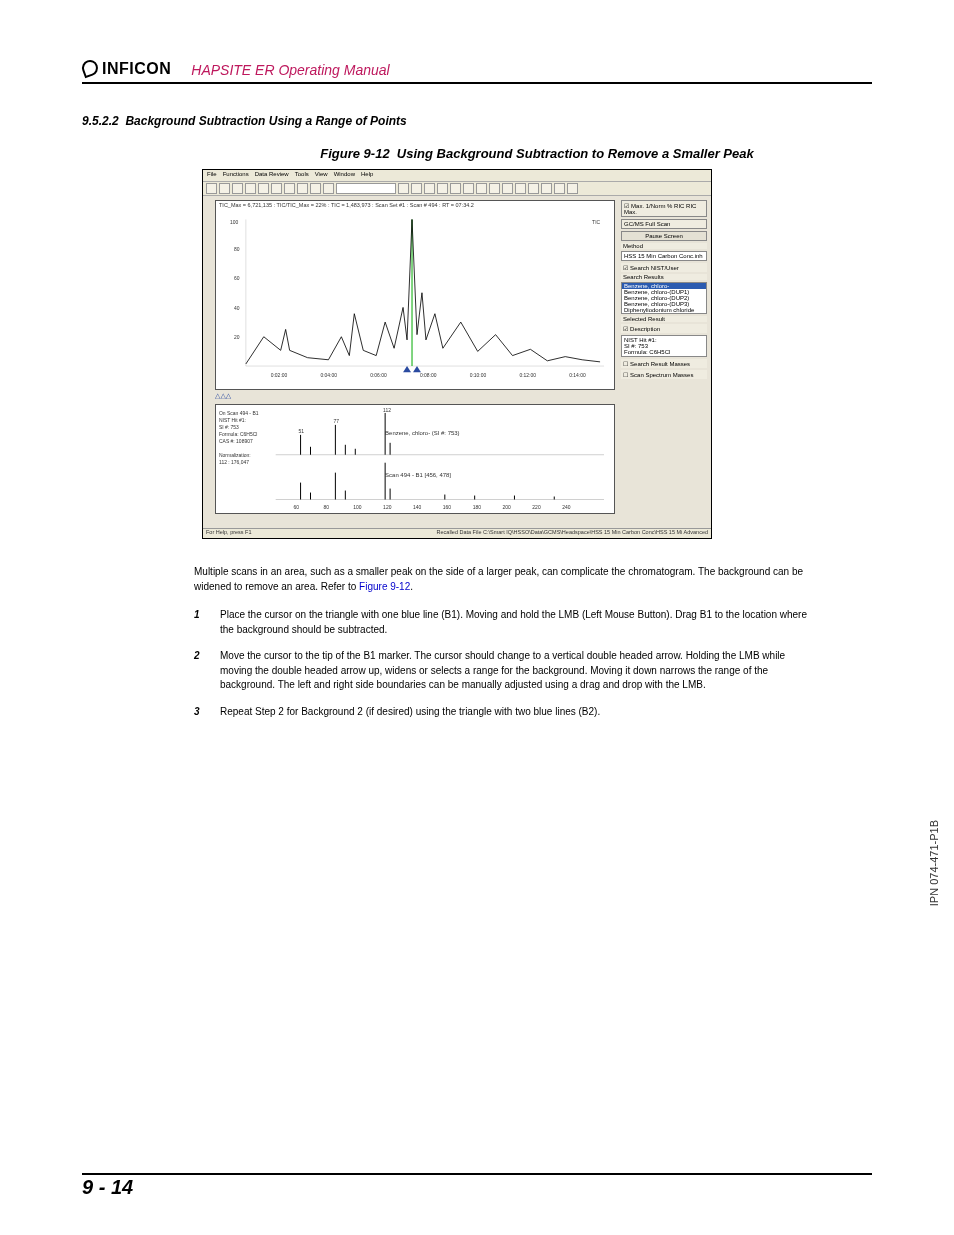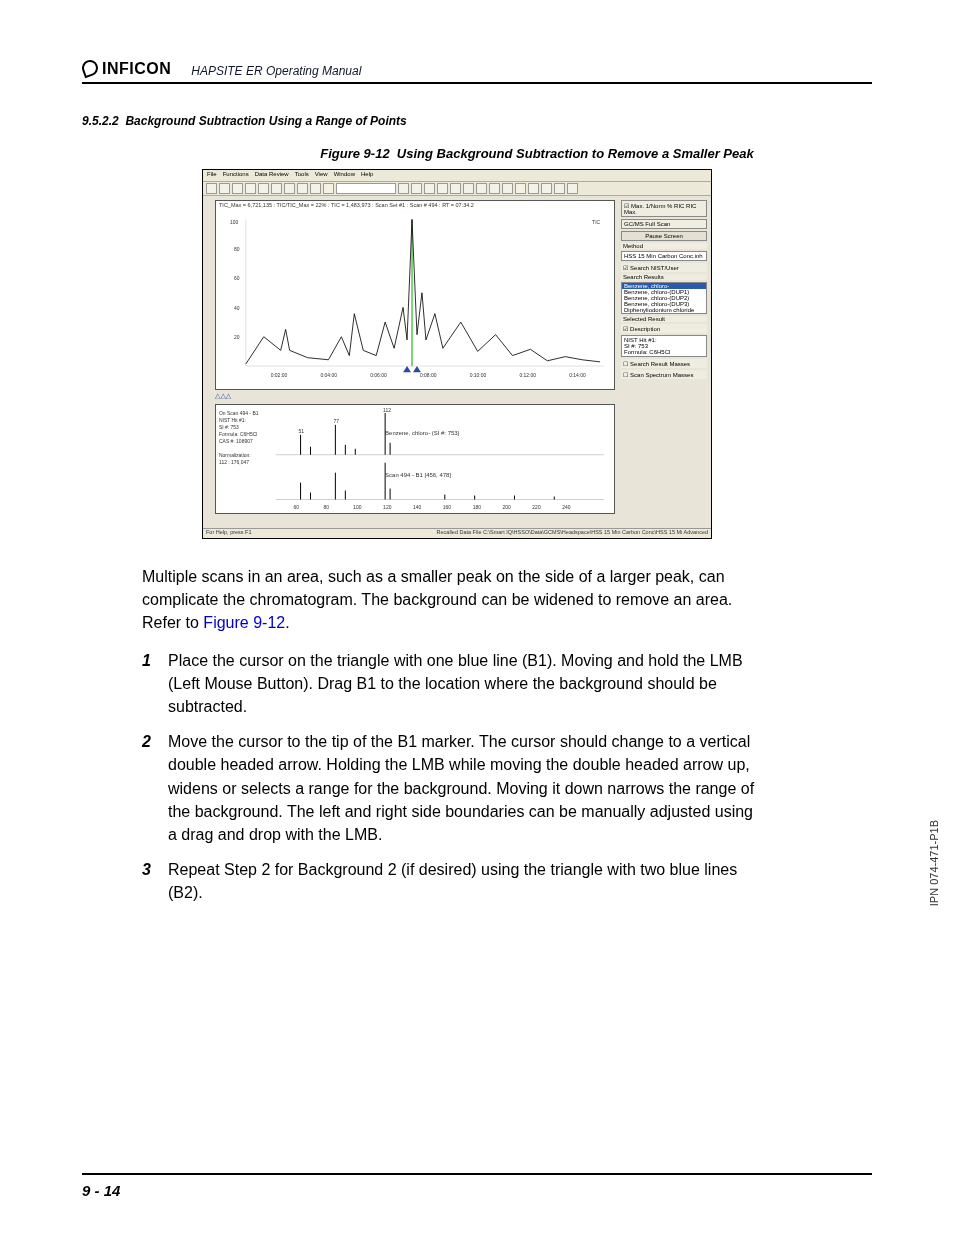--- a/index.html
+++ b/index.html
@@ -36,22 +36,22 @@
     width:16px; height:16px;
     border: 2px solid #000;
     border-radius: 50% 50% 50% 0;
     transform: rotate(-20deg);
     margin-right:4px;
     position:relative;
   }
   .manual-title {
     margin-left: 20px;
     font-style: italic;
-    font-size: 12px;
-    color:#0f172a;
+    font-size: 14px;
+    color:#be185d;
   }
   .section-heading {
     font-size: 12px;
     font-weight: bold;
     font-style: italic;
     margin-bottom: 18px;
   }
   .figure-caption {
     font-style: italic;
     font-weight: bold;
@@ -137,23 +137,23 @@
     height:10px;
     background:#ece9d8;
     border-top:1px solid #999;
     font-size:5.5px;
     display:flex;
     justify-content:space-between;
     padding:0 3px;
     color:#333;
   }
   .body-text {
-    margin-left: 60px;
+    margin-left: 112px;
     width: 620px;
-    font-size: 16px;
+    font-size: 10px;
     line-height: 1.45;
   }
   .para { margin-bottom: 14px; }
   .link { color: #0000cc; }
   .step {
     display:flex;
     margin-bottom: 12px;
   }
   .step-num {
     font-weight: bold;
@@ -161,21 +161,21 @@
     width: 26px;
     flex-shrink:0;
   }
   .step-text { flex:1; }
   .page-num {
     position: absolute;
     left: 82px;
     bottom: 36px;
     font-style: italic;
     font-weight: bold;
-    font-size: 15px;
+    font-size: 20px;
   }
   .side-code {
     position: absolute;
     right: 26px;
     top: 820px;
     transform: rotate(-90deg);
     transform-origin: right top;
     font-size: 11px;
     color:#333;
   }

